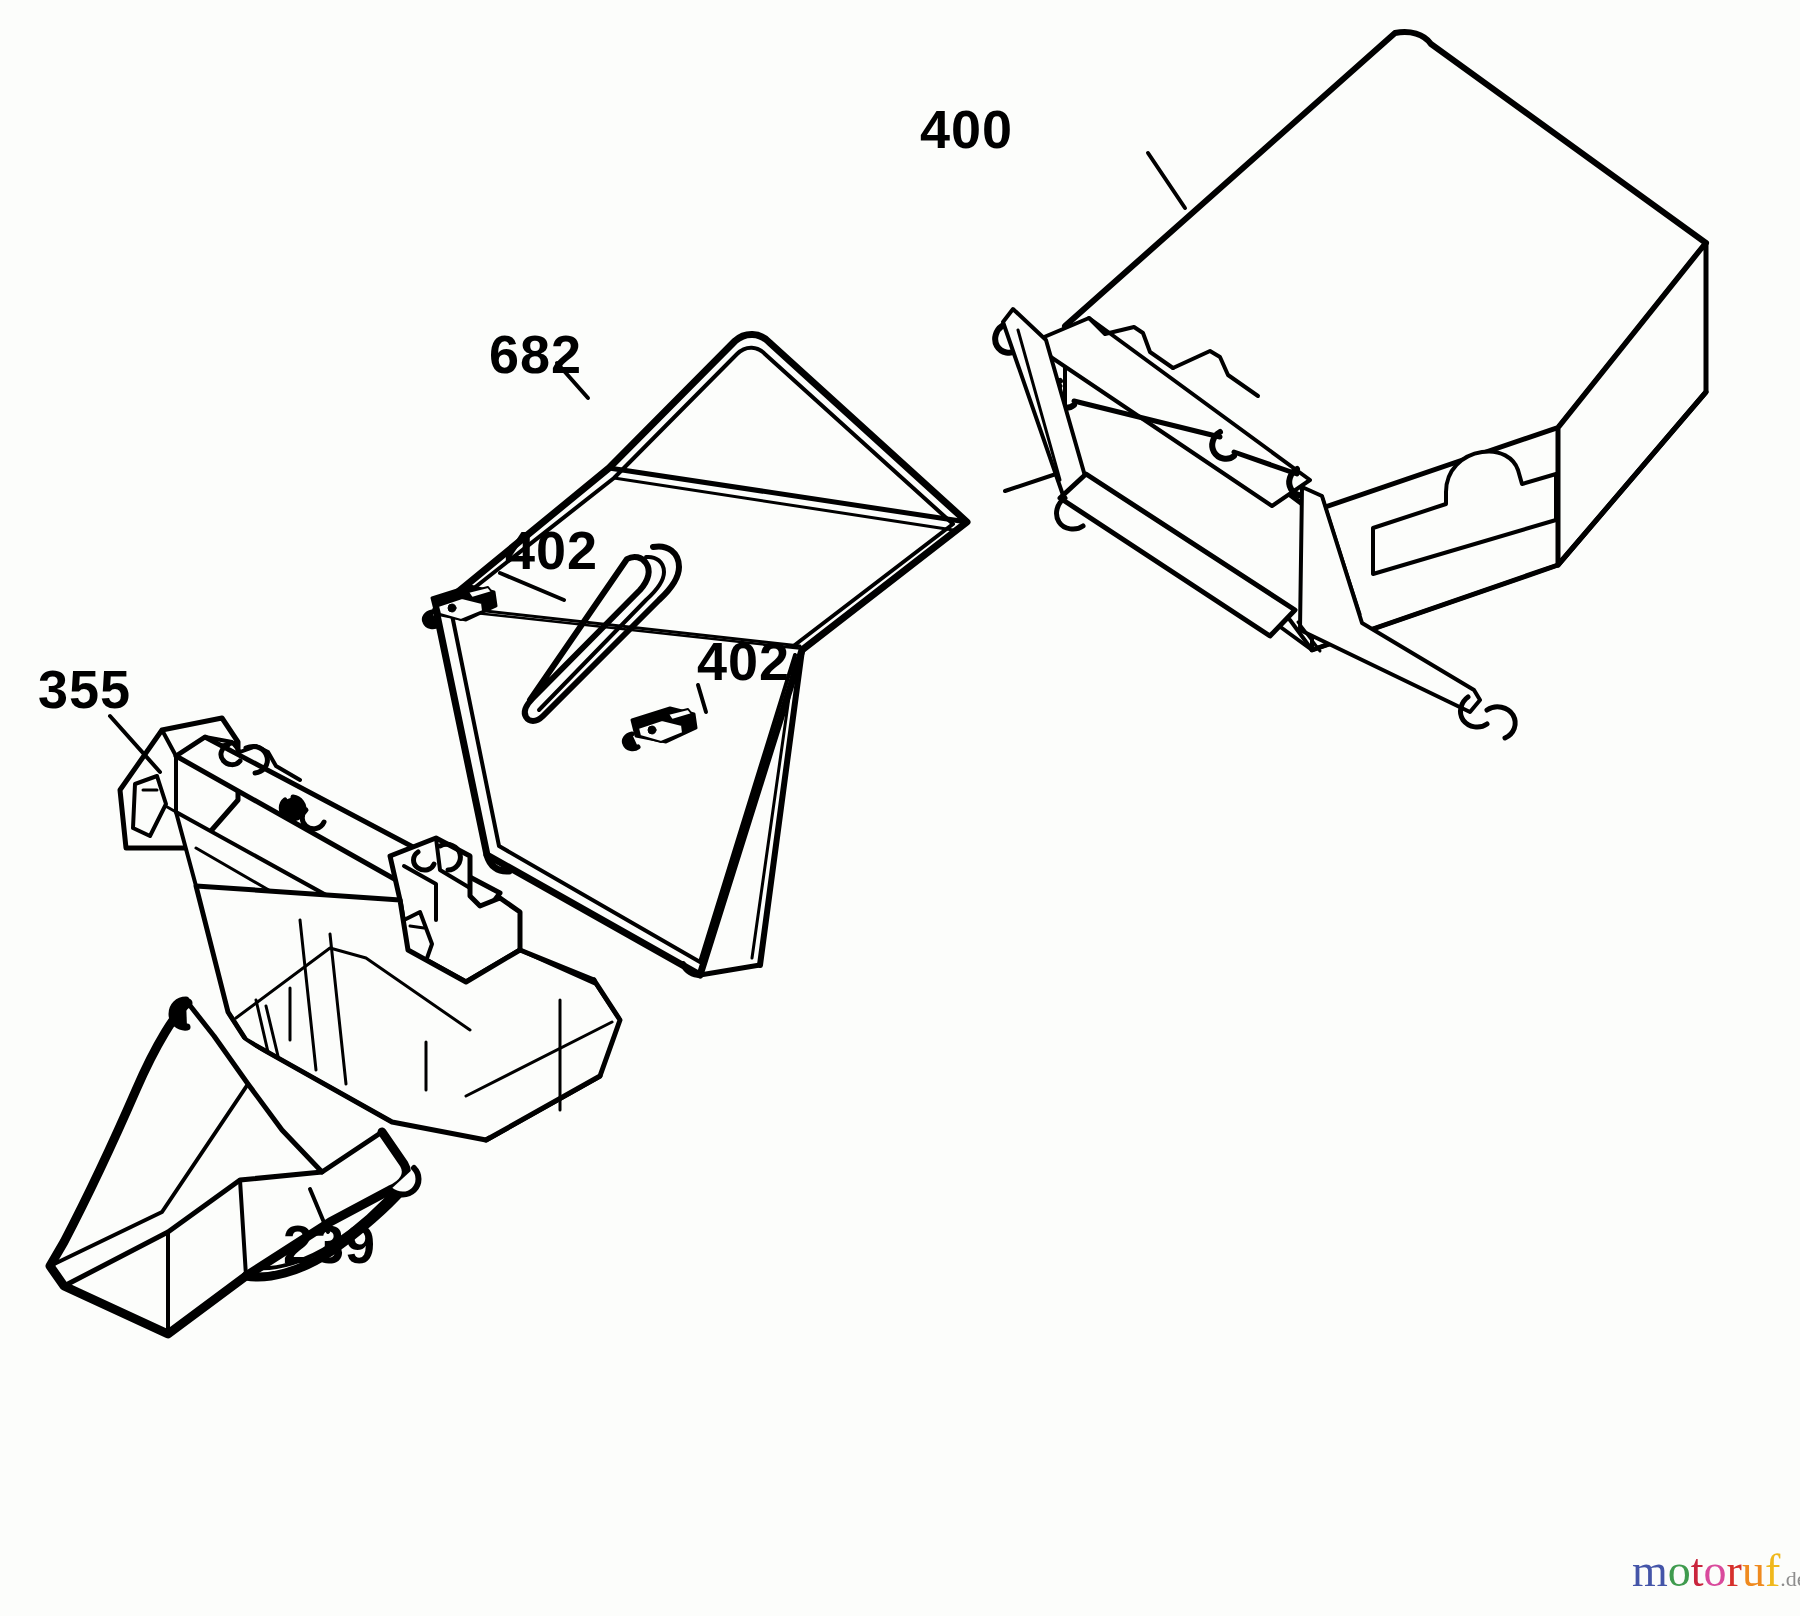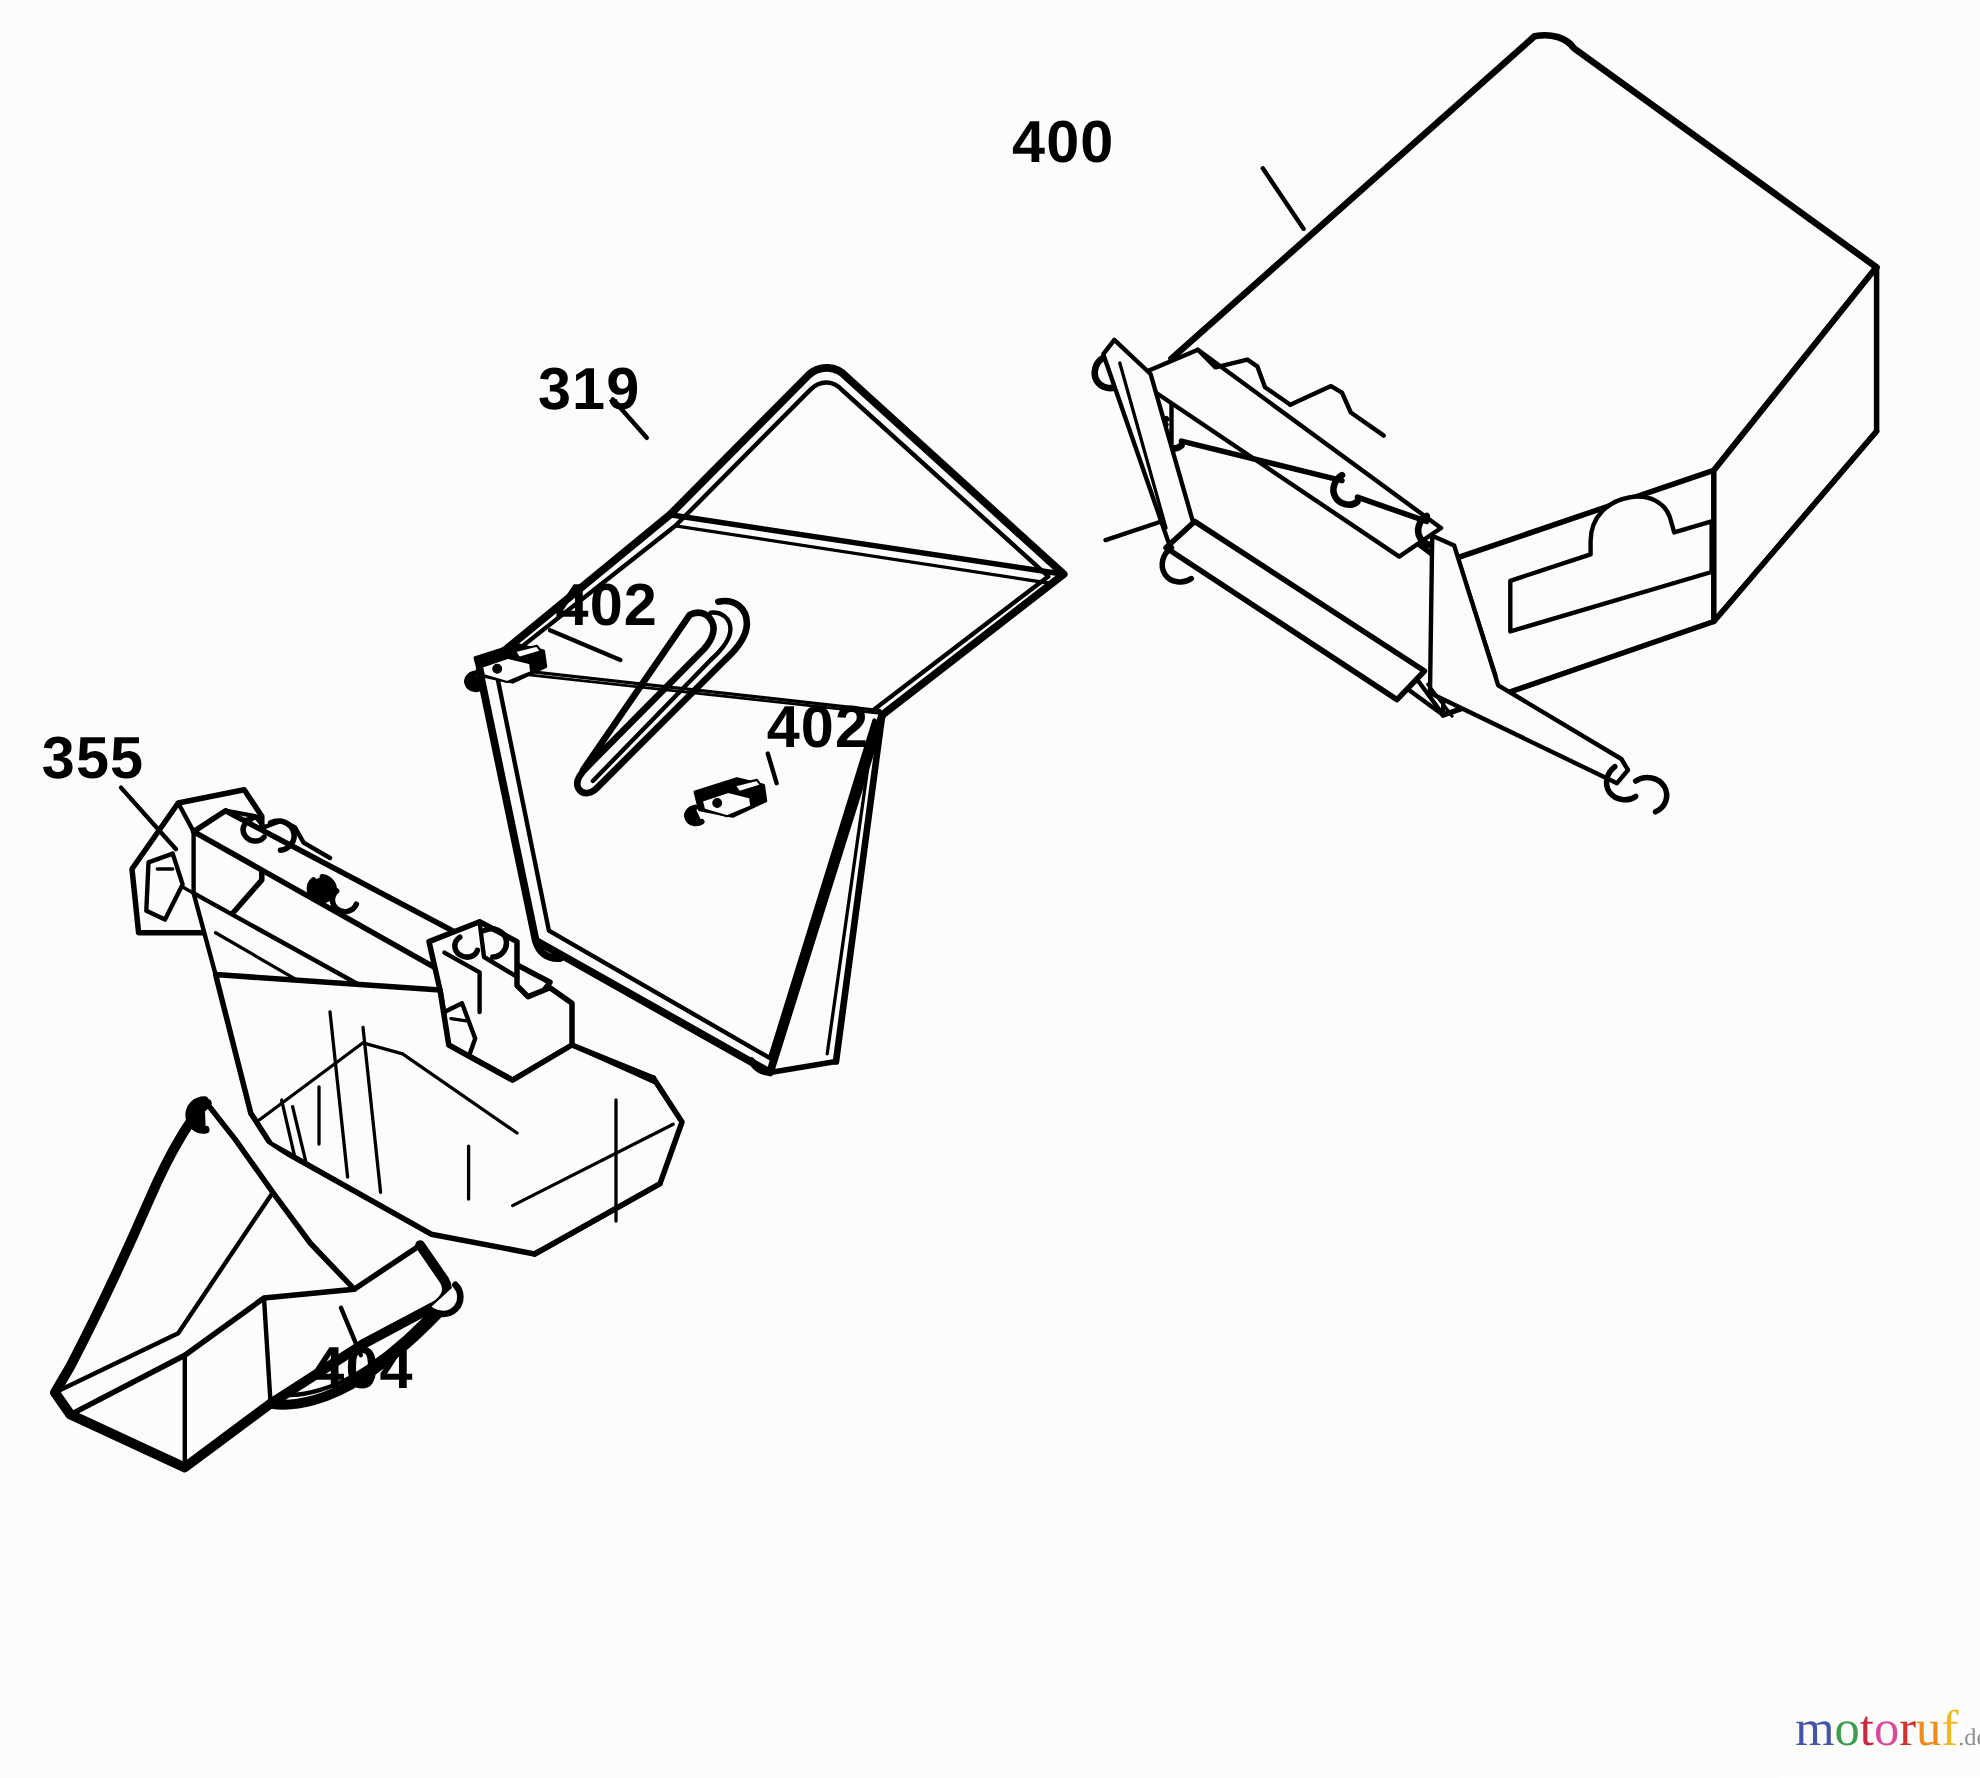--- a/index.html
+++ b/index.html
@@ -214,23 +214,23 @@
         <path d="M390,1190 C398,1196 408,1196 414,1190 C420,1184 420,1174 414,1168" stroke-width="6" fill="#fcfdfb"></path>
         <path d="M186,1000 C178,1000 172,1006 172,1014 C172,1022 179,1028 187,1027" stroke-width="7" fill="#000000"></path>
       </g>
 
       <path d="M310,1189 L328,1232" stroke-width="4"></path>
 
     </g>
   </svg>
 
   <div class="callout" style="left:920px;top:98px;">400</div>
-  <div class="callout" style="left:489px;top:323px;">319</div>
+  <div class="callout" style="left:489px;top:323px;">682</div>
   <div class="callout" style="left:505px;top:519px;">402</div>
   <div class="callout" style="left:697px;top:630px;">402</div>
   <div class="callout" style="left:38px;top:658px;">355</div>
-  <div class="callout" style="left:283px;top:1213px;">404</div>
+  <div class="callout" style="left:283px;top:1213px;">239</div>
 
   <div id="wm">
     <span style="color: rgb(68, 85, 168);">m</span><span style="color: rgb(63, 155, 78);">o</span><span style="color: rgb(201, 37, 60);">t</span><span style="color: rgb(217, 74, 156);">o</span><span style="color: rgb(214, 48, 43);">r</span><span style="color: rgb(239, 138, 31);">u</span><span style="color: rgb(240, 184, 28);">f</span><span class="d" style="color: rgb(141, 141, 141);">.de</span>
   </div>
 
 </div>
 
 </body></html>

